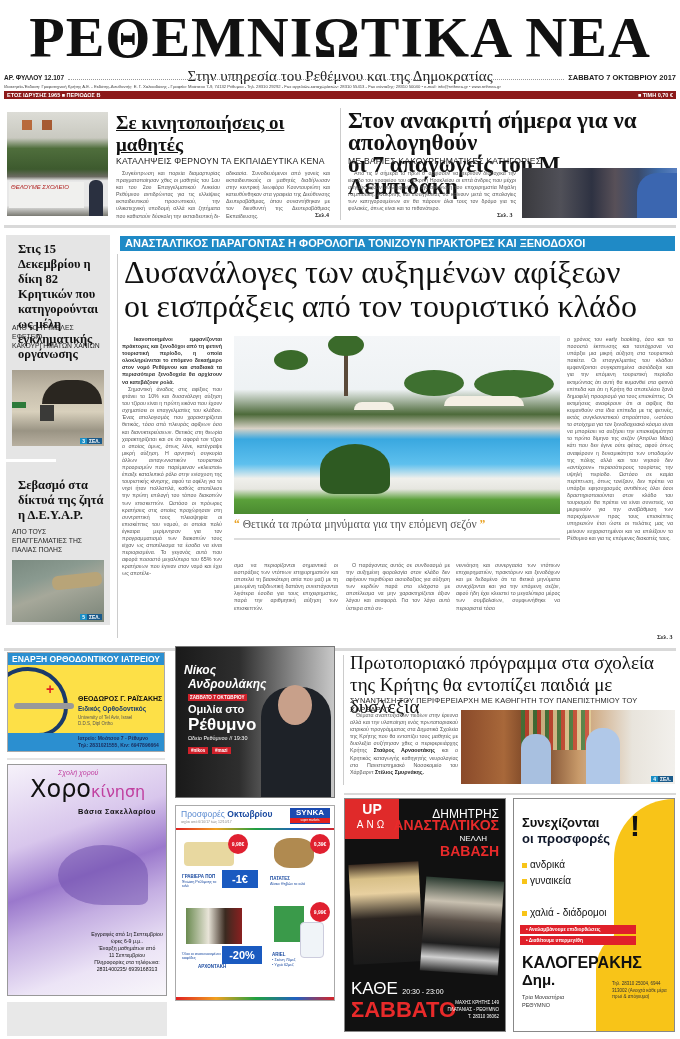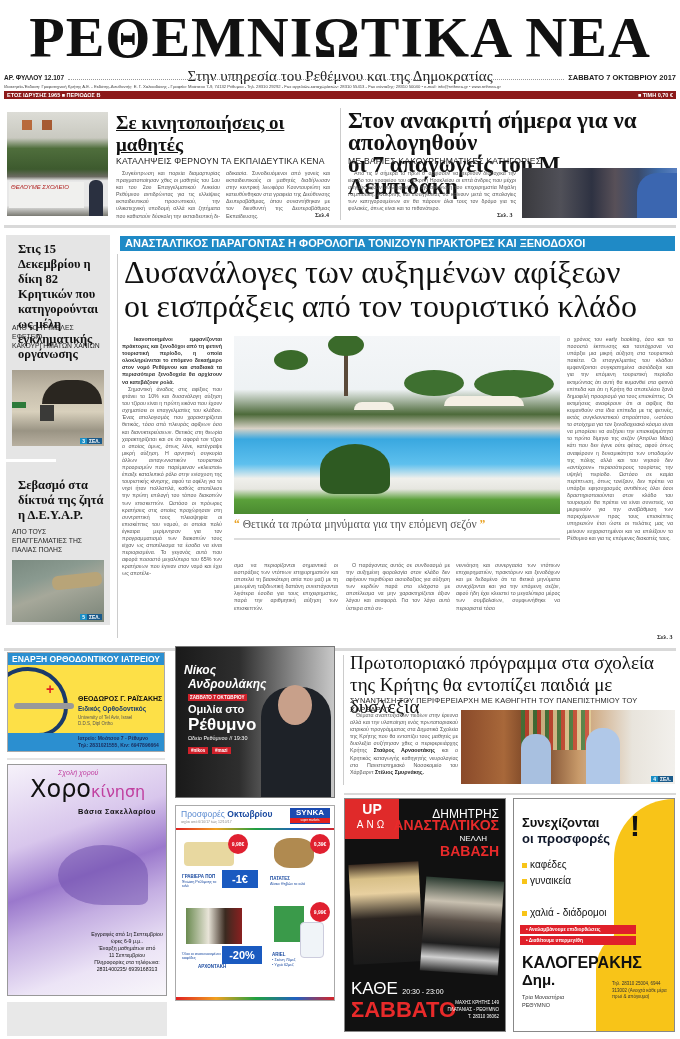--- a/index.html
+++ b/index.html
@@ -257,21 +257,21 @@
     <div>Τ. 28310 36062</div>
   </div>
 </div>
 
 <div class="ad" style="left:513px;top:798px;width:162px;height:234px;background:#fff;border:1px solid #888;">
   <div style="position:absolute;right:0;top:0;width:60px;height:234px;background:#f8c418;border-radius:60px 0 0 0;"></div>
   <div style="position:absolute;right:0;top:130px;width:78px;height:104px;background:#f8c418;border-radius:40px 0 0 0;"></div>
   <div style="position:absolute;left:8px;top:16px;font-size:13px;font-weight:bold;color:#111;">Συνεχίζονται</div>
   <div style="position:absolute;left:8px;top:32px;font-size:13px;font-weight:bold;color:#0f172a;">οι προσφορές</div>
   <div style="position:absolute;left:116px;top:10px;font-size:30px;font-weight:bold;color:#111;">!</div>
-  <div style="position:absolute;left:8px;top:60px;font-size:10px;color:#111;"><span style="display:inline-block;width:5px;height:5px;background:#f8c418;margin-right:3px;"></span><span>καφέδες</span></div>
+  <div style="position:absolute;left:8px;top:60px;font-size:10px;color:#111;"><span style="display:inline-block;width:5px;height:5px;background:#f8c418;margin-right:3px;"></span><span>ανδρικά</span></div>
   <div style="position:absolute;left:8px;top:76px;font-size:10px;color:#111;"><span style="display:inline-block;width:5px;height:5px;background:#f8c418;margin-right:3px;"></span><span>γυναικεία</span></div>
   <div style="position:absolute;left:8px;top:108px;font-size:10px;color:#111;"><span style="display:inline-block;width:5px;height:5px;background:#f8c418;margin-right:3px;"></span><span>χαλιά - διάδρομοι</span></div>
   <div style="position:absolute;left:6px;top:126px;width:116px;height:9px;background:#e0202a;color:#fff;font-size:4.8px;font-weight:bold;line-height:9px;padding-left:6px;">• Αναλαμβάνουμε επιδιορθώσεις</div>
   <div style="position:absolute;left:6px;top:137px;width:116px;height:9px;background:#e0202a;color:#fff;font-size:4.8px;font-weight:bold;line-height:9px;padding-left:6px;">• Διαθέτουμε υπερμεγέθη</div>
   <div style="position:absolute;left:8px;top:155px;font-size:16px;font-weight:bold;color:#111;">ΚΑΛΟΓΕΡΑΚΗΣ</div>
   <div style="position:absolute;left:8px;top:172px;font-size:15px;font-weight:bold;color:#111;">Δημ.</div>
   <div style="position:absolute;left:8px;top:194px;font-size:5.5px;color:#333;line-height:8px;">
     <div>Τρία Μοναστήρια</div>
     <div>ΡΕΘΥΜΝΟ</div>
   </div>

